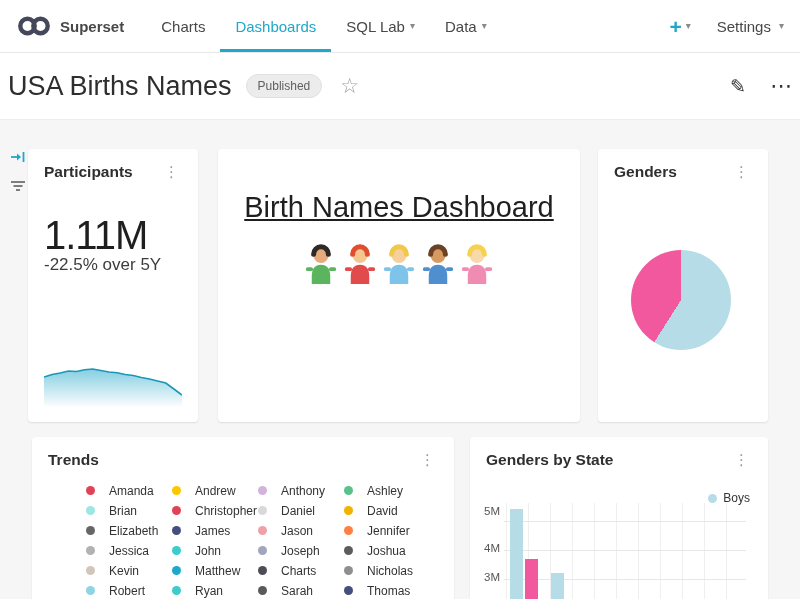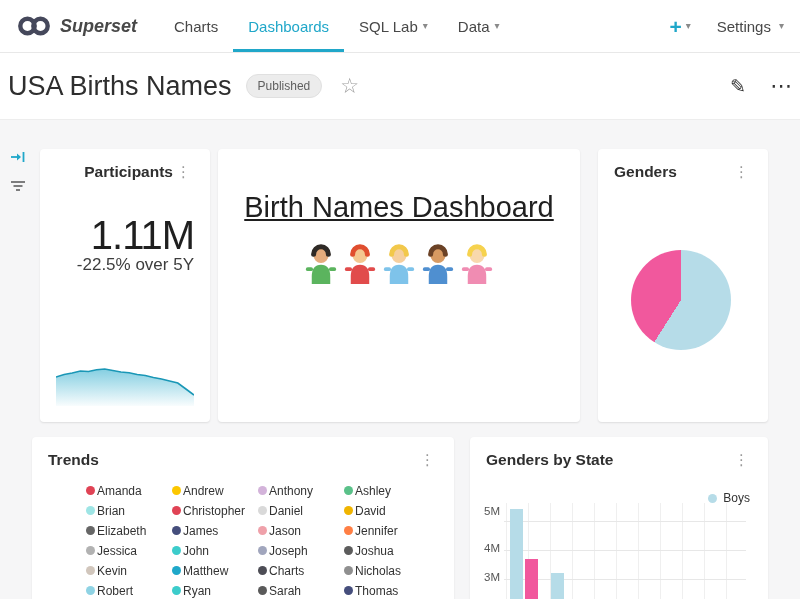--- a/index.html
+++ b/index.html
@@ -3,21 +3,21 @@
 <meta charset="utf-8">
 <style>
   * { margin:0; padding:0; box-sizing:border-box; }
   html,body { background:#fff; }
   body { font-family:"Liberation Sans","DejaVu Sans",sans-serif; }
   .screen { position:relative; width:800px; height:600px; background:#fff; overflow:hidden; }
 
   
   .navbar { position:relative; height:53px; display:flex; align-items:stretch; padding:0 16px; border-bottom:1px solid #e8e8e8; background:#fff; }
   .brand { display:flex; align-items:center; gap:8px; }
-  .brand-name { font-size:18px; font-weight:700; color:#484848;font-style:italic; }
+  .brand-name { font-size:15px; font-weight:700; color:#484848; }
   .nav-menu { display:flex; align-items:stretch; margin-left:22px; }
   .nav-item { display:flex; align-items:center; gap:5px; padding:0 15px; font-size:15px; color:#484848; cursor:pointer; border-bottom:3px solid transparent; border-top:3px solid transparent; }
   .nav-item.active { color:#20a7c9; border-bottom-color:#20a7c9; }
   .caret { font-size:10px; color:#8a8a8a; line-height:1; }
   .nav-right { margin-left:auto; display:flex; align-items:center; gap:26px; }
   .plus-btn { display:flex; align-items:center; gap:4px; cursor:pointer; }
   .plus-glyph { color:#20a7c9; font-size:21px; font-weight:700; line-height:1; }
   .settings { display:flex; align-items:center; gap:8px; font-size:15px; color:#484848; cursor:pointer;text-align:right; }
 
   
@@ -32,36 +32,36 @@
   
   .dash-body { position:relative; height:479px; background:#f6f6f7; overflow:hidden; }
   .rail { position:absolute; left:8px; top:30px; width:20px; display:flex; flex-direction:column; gap:16px; align-items:center; }
   .rail svg { cursor:pointer; }
 
   .card { position:absolute; background:#fff; border-radius:4px; box-shadow:0 1px 2px rgba(0,0,0,.10); padding:14px 16px; }
   .card-hdr { display:flex; align-items:flex-start; }
   .card-title { font-size:15.5px; font-weight:600; color:#2f2f2f; }
   .kebab { margin-left:auto; color:#999; font-size:15px; cursor:pointer; line-height:1; padding:1px 3px; }
 
-  .card-participants { left:40px; top:29px; width:170px; height:273px; display:flex; flex-direction:column;align-items:flex-end; }
+  .card-participants { left:28px; top:29px; width:170px; height:273px; display:flex; flex-direction:column; }
   .bignum { margin-top:34px; font-size:40px; color:#1f1f1f; font-weight:500; letter-spacing:-1px; line-height:1; }
   .subhead { font-size:17px; color:#3d3d3d; }
   .sparkline { margin-top:auto; margin-bottom:2px; }
 
   .card-markdown { left:218px; top:29px; width:362px; height:273px; }
   .md-heading { margin-top:28px; text-align:center; font-size:29px; font-weight:500; color:#1f1f1f;text-decoration:underline; }
   .kids-row { margin-top:18px; display:flex; justify-content:center; gap:5px; }
   .kid { display:block; }
 
   .card-genders { left:598px; top:29px; width:170px; height:273px; }
   .pie { position:absolute; left:33px; top:101px; width:100px; height:100px; border-radius:50%; }
 
   .card-trends { left:32px; top:317px; width:422px; height:320px; }
   .trends-legend { display:grid; grid-template-columns:repeat(4,86px); row-gap:7px; margin:15px 0 0 38px; }
-  .lg-item { display:flex; align-items:center; gap:2px; font-size:12px; color:#333; height:13px; cursor:pointer; white-space:nowrap; }
+  .lg-item { display:flex; align-items:center; gap:14px; font-size:12px; color:#333; height:13px; cursor:pointer; white-space:nowrap; }
   .lg-dot { width:9px; height:9px; border-radius:50%; flex:none; }
 
   .card-state { left:470px; top:317px; width:298px; height:320px; }
   .state-legend { position:absolute; right:18px; top:54px; display:flex; align-items:center; gap:6px; font-size:12px; color:#333; cursor:pointer; }
   .plot { position:absolute; left:16px; top:64px; width:264px; height:300px; }
   .hgrid { position:absolute; left:18px; right:4px; height:1px; background:#e7e7e7; }
   .vgrid { position:absolute; top:2px; height:220px; width:1px; background:#efefef; }
   .ytick { position:absolute; left:-14px; width:28px; text-align:right; font-size:11.5px; color:#555; }
   .bar { position:absolute; width:13px; height:320px; z-index:2; }
 </style>

